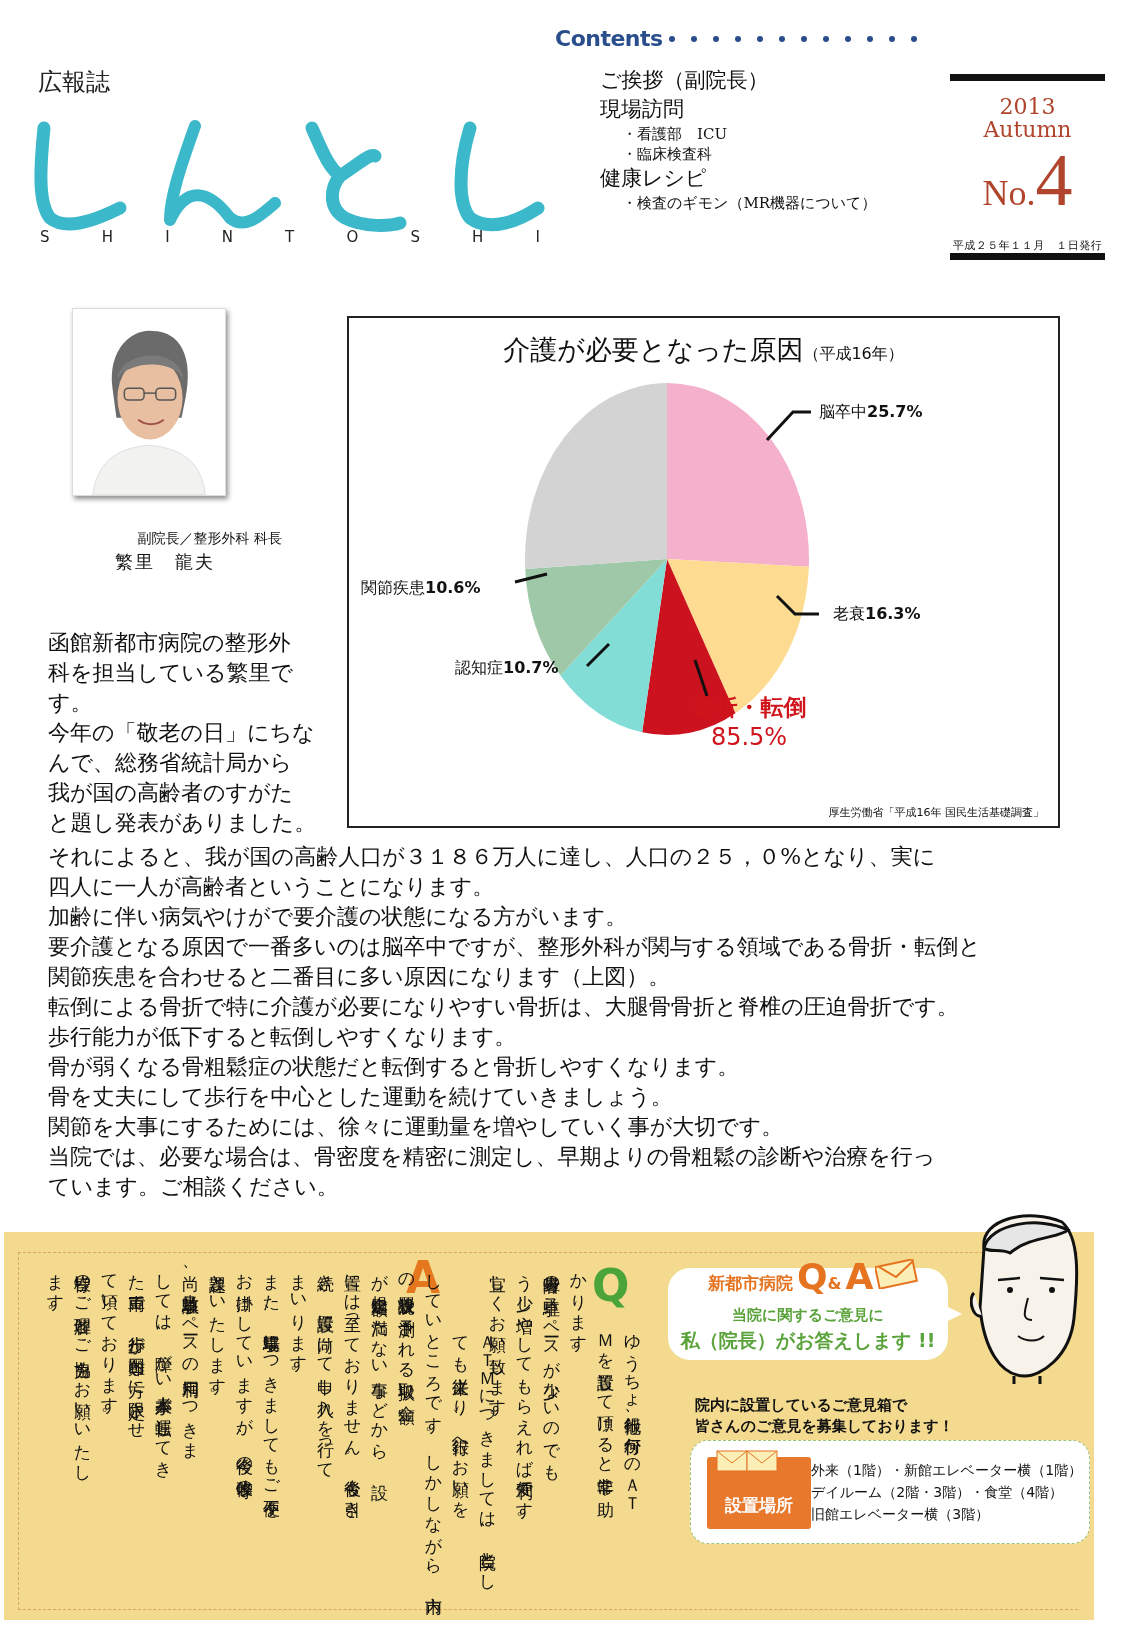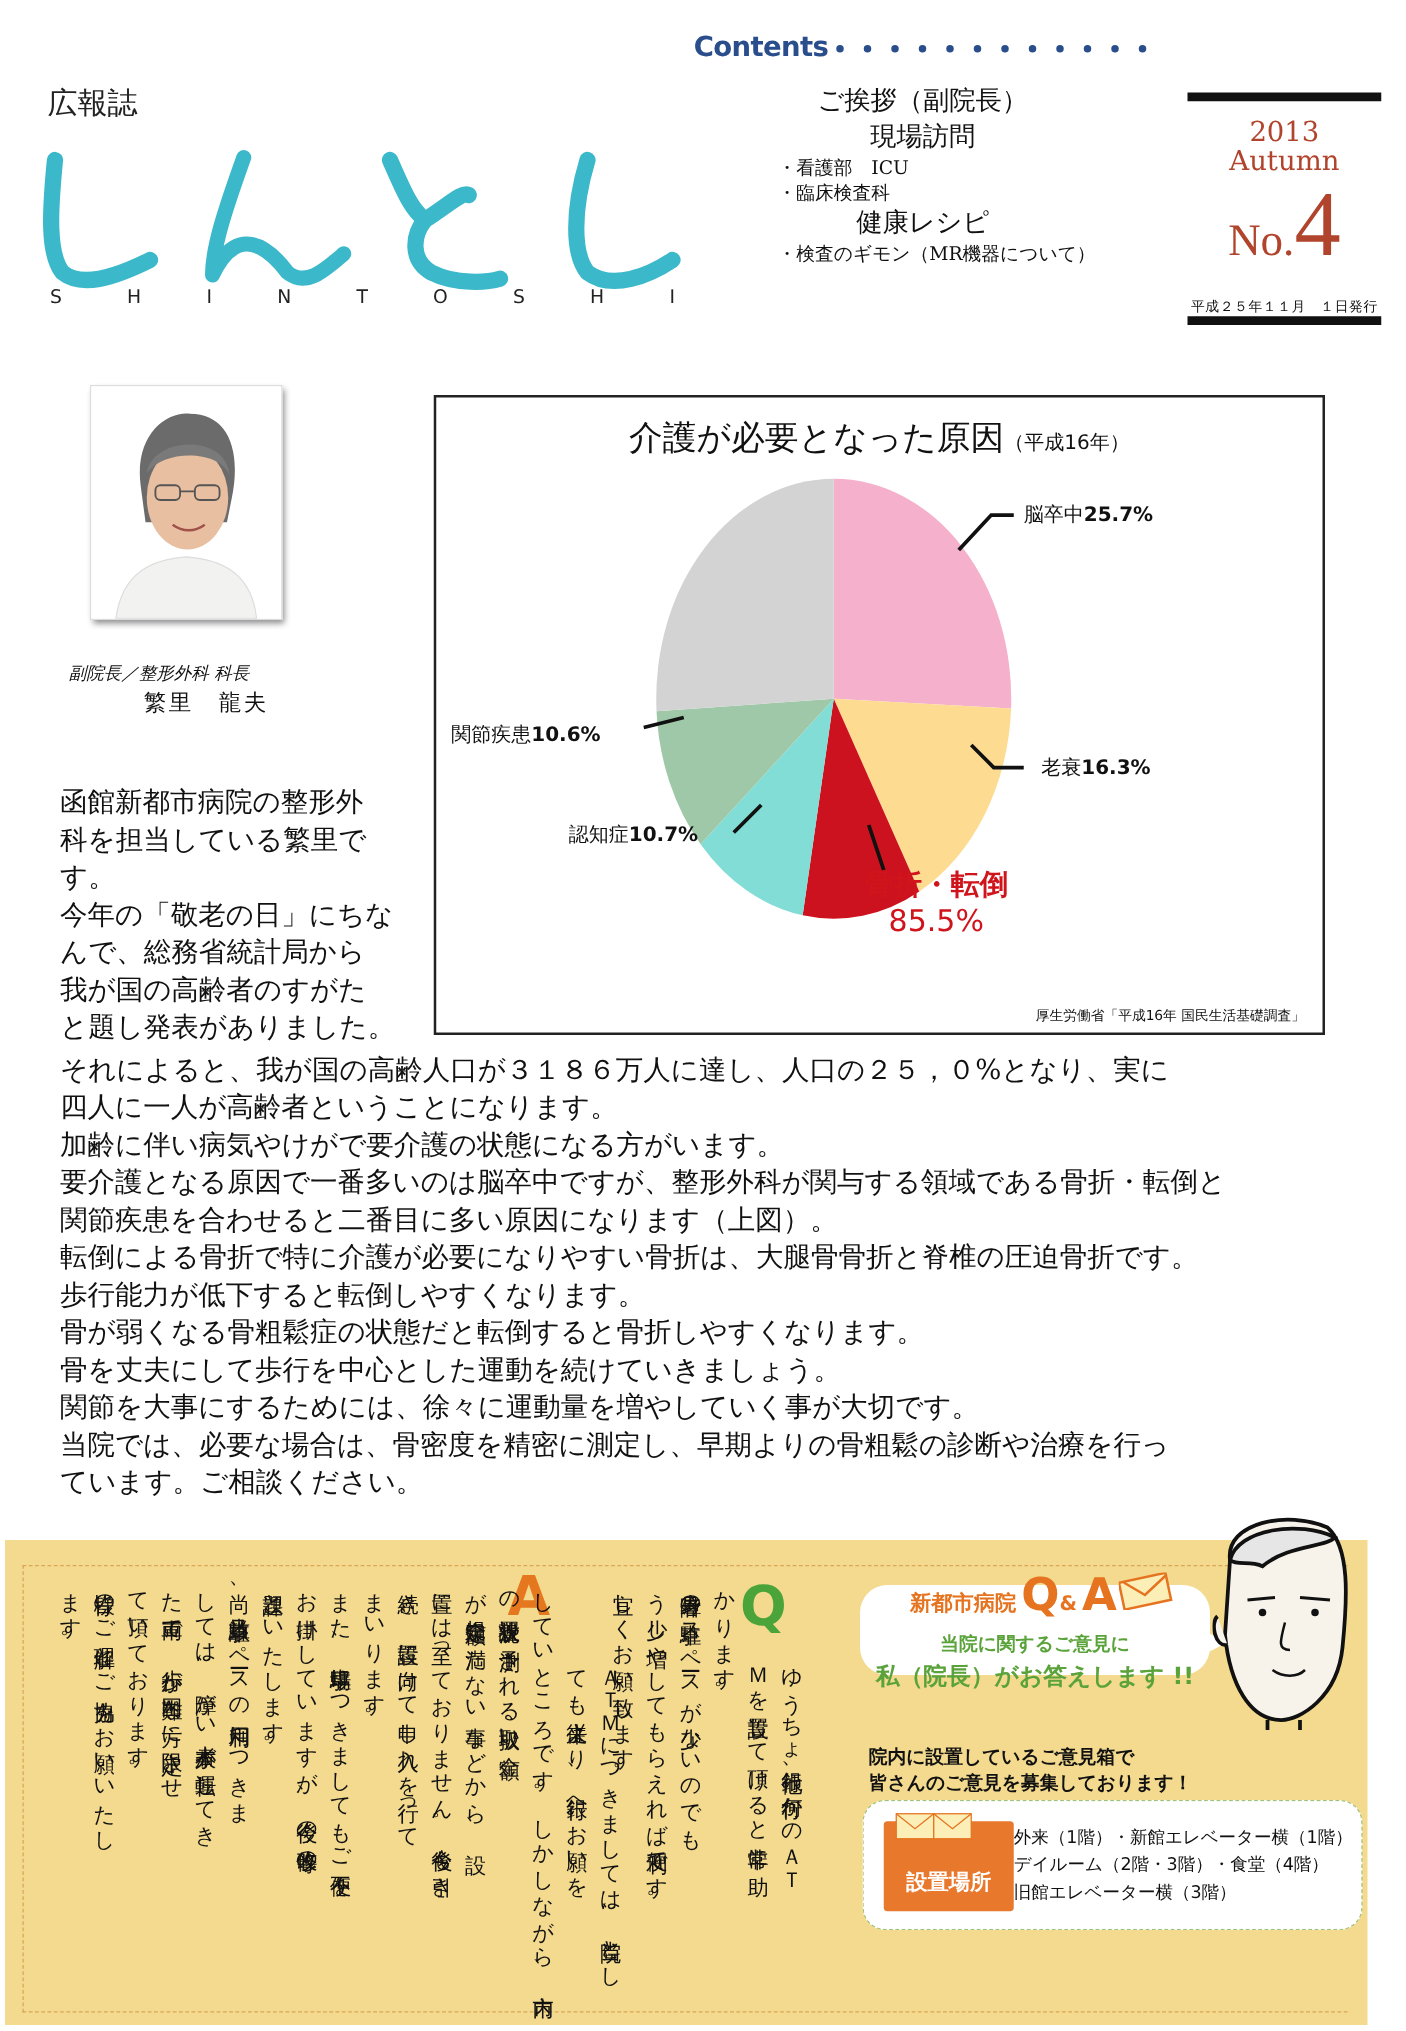--- a/index.html
+++ b/index.html
@@ -9,35 +9,35 @@
 
   
   .pub-label { left:38px; top:66px; font-family:"DejaVu Sans", sans-serif; font-size:24px; color:#222; }
   .logo { left:30px; top:108px; width:520px; height:130px; }
   .logo-roman { left:40px; top:228px; width:500px; display:flex; justify-content:space-between; font-family:"DejaVu Sans", sans-serif; font-size:15px; color:#222; }
 
   .contents-head { left:555px; top:26px; font-family:"DejaVu Sans", sans-serif; font-weight:bold; font-size:22px; color:#2a4e8c; letter-spacing:-0.5px; display:flex; align-items:center; }
   .dots { display:flex; gap:0; margin-left:6px; }
   .dots span { display:inline-block; width:6px; height:6px; border-radius:50%; background:#2a4e8c; margin-right:16px; }
   .toc { left:600px; top:66px; }
-  .toc .main { font-size:21px; line-height:29px; font-family:"DejaVu Serif", serif;text-align:center; }
+  .toc .main { font-size:21px; line-height:29px; font-family:"DejaVu Serif", serif; }
   .toc .sub { font-size:15px; line-height:20px; padding-left:22px; font-family:"DejaVu Serif", serif; }
 
   .issue-box { left:950px; top:74px; width:155px; height:186px; border-top:7px solid #111; border-bottom:7px solid #111; text-align:center; }
   .issue-year { margin-top:14px; font-size:22px; color:#b0442c; line-height:23px; font-family:"DejaVu Serif", serif; }
   .issue-season { font-size:22px; color:#b0442c; line-height:24px; font-family:"DejaVu Serif", serif; }
   .issue-no { margin-top:2px; color:#b0442c; font-family:"Liberation Serif", serif; line-height:72px; }
   .issue-no .no { font-size:36px; }
   .issue-no .num { font-size:74px; }
   .issue-date { font-family:Liberation Serif, serif; font-size:11px; color:#111; letter-spacing:0.5px; margin-top:2px; }
 
   
   .portrait { left:72px; top:308px; width:154px; height:188px; background:#fff; box-shadow:2px 3px 5px rgba(0,0,0,0.45); border:1px solid #ddd; }
   .portrait svg { width:100%; height:100%; }
-  .role { left:55px; top:530px; width:250px; text-align:left; font-family:"DejaVu Sans", sans-serif; font-size:14px;font-style:italic; }
+  .role { left:32px; top:530px; width:250px; text-align:right; font-family:"DejaVu Sans", sans-serif; font-size:14px; }
   .name { left:40px; top:550px; width:250px; text-align:center; font-family:"DejaVu Sans", sans-serif; font-size:18px; letter-spacing:2px; }
 
   
   .chart-box { left:347px; top:316px; width:713px; height:512px; border:2px solid #222; background:#fff; }
   .chart-title { position:absolute; left:0; right:0; top:14px; text-align:center; font-family:"DejaVu Sans", sans-serif; font-size:27px; color:#111; }
   .chart-title small { font-size:16px; }
   .chart-svg { position:absolute; left:0; top:0; }
   .lbl { position:absolute; font-family:"DejaVu Sans", sans-serif; font-size:16px; color:#111; white-space:nowrap; }
   .lbl b { font-weight:bold; }
   .lbl-red { position:absolute; font-family:"DejaVu Sans", sans-serif; color:#d0141c; text-align:center; }
@@ -46,21 +46,21 @@
   
   .intro { left:48px; top:628px; width:280px; font-size:22px; line-height:30px; font-family:"DejaVu Serif", serif; color:#111; }
   .body { left:48px; top:842px; width:1030px; font-size:22px; line-height:30px; font-family:"DejaVu Serif", serif; color:#111; }
   .body p { white-space:nowrap; }
 
   
   .qa-panel { left:4px; top:1232px; width:1090px; height:388px; background:#f3da8e; }
   .qa-dash { position:absolute; left:14px; top:20px; width:1060px; height:358px; border:1.5px dashed #d9a756; border-right:none; }
   .vcol { position:absolute; writing-mode:vertical-rl; font-family:"DejaVu Sans", sans-serif; font-size:17px; line-height:27px; color:#111; letter-spacing:1px; }
   .qa-letter { position:absolute; font-family:"DejaVu Sans", sans-serif; font-weight:bold; font-size:44px; }
-  .bubble { left:688px; top:1268px; width:280px; height:72px; background:#fff; border-radius:22px; }
+  .bubble { left:668px; top:1268px; width:280px; height:92px; background:#fff; border-radius:22px; }
   .bubble-head { position:absolute; left:40px; top:-12px; font-family:"DejaVu Sans", sans-serif; font-weight:bold; color:#e5731f; font-size:17px; display:flex; align-items:baseline; }
   .bubble-head .big { font-size:36px; margin-left:4px; }
   .bubble-head .amp { font-size:16px; }
   .bubble-line1 { position:absolute; left:0; right:0; top:38px; text-align:center; font-family:"DejaVu Sans", sans-serif; font-weight:bold; color:#5aa23a; font-size:15px; }
   .bubble-line2 { position:absolute; left:0; right:0; top:60px; text-align:center; font-family:"DejaVu Sans", sans-serif; font-weight:bold; color:#5aa23a; font-size:19px; }
   .box-notice { left:695px; top:1395px; font-family:"DejaVu Sans", sans-serif; font-weight:bold; font-size:15px; line-height:21px; color:#111; }
   .loc-box { left:690px; top:1440px; width:400px; height:104px; background:#fff; border-radius:18px; border:1.5px dashed #9fc27a; }
   .loc-badge { position:absolute; left:16px; top:16px; width:104px; height:72px; background:#e8782c; border-radius:3px; }
   .loc-badge span { position:absolute; left:0; right:0; bottom:12px; text-align:center; color:#fff; font-family:"DejaVu Serif", serif; font-size:17px; font-weight:bold; }
   .loc-list { position:absolute; left:120px; top:18px; font-family:"DejaVu Sans", sans-serif; font-size:14px; line-height:22px; color:#111; }

